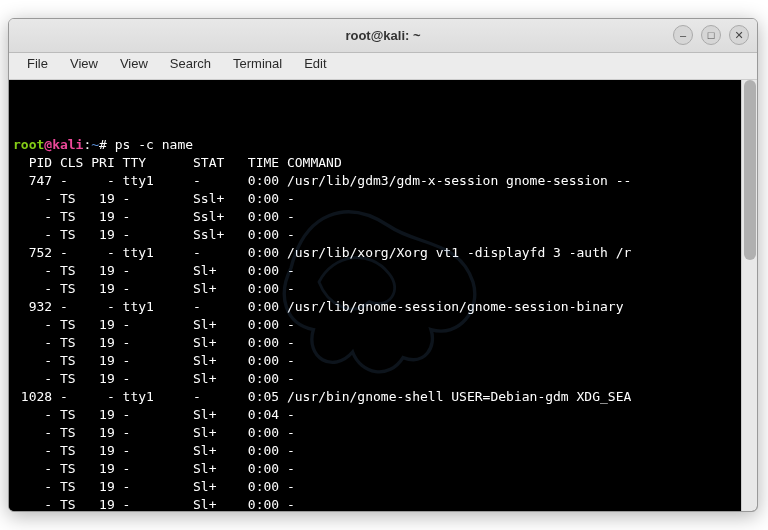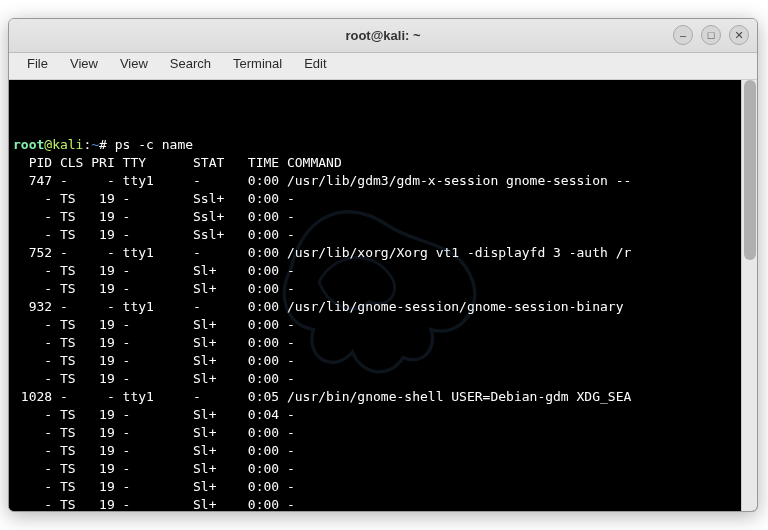--- a/index.html
+++ b/index.html
@@ -100,22 +100,22 @@
     .terminal-bg {
       position: absolute;
       top: 50%;
       left: 50%;
       transform: translate(-50%, -50%);
       width: 280px;
       height: 280px;
       opacity: 0.12;
       pointer-events: none;
     }
-    .prompt-user { color: #86efac; font-weight: bold; }
-    .prompt-host { color: #bef264; font-weight: normal; text-align: right; }
+    .prompt-user { color: #84cc16; font-weight: bold; }
+    .prompt-host { color: #ec4899; font-weight: bold; text-align: right; }
     .prompt-colon { color: #fff; }
     .prompt-path { color: #5a8fd6; }
     .prompt-hash { color: #fff; }
     .scrollbar {
       width: 16px;
       background: #e8e8e8;
       border-left: 1px solid #ccc;
       position: relative;
     }
     .scroll-thumb {

